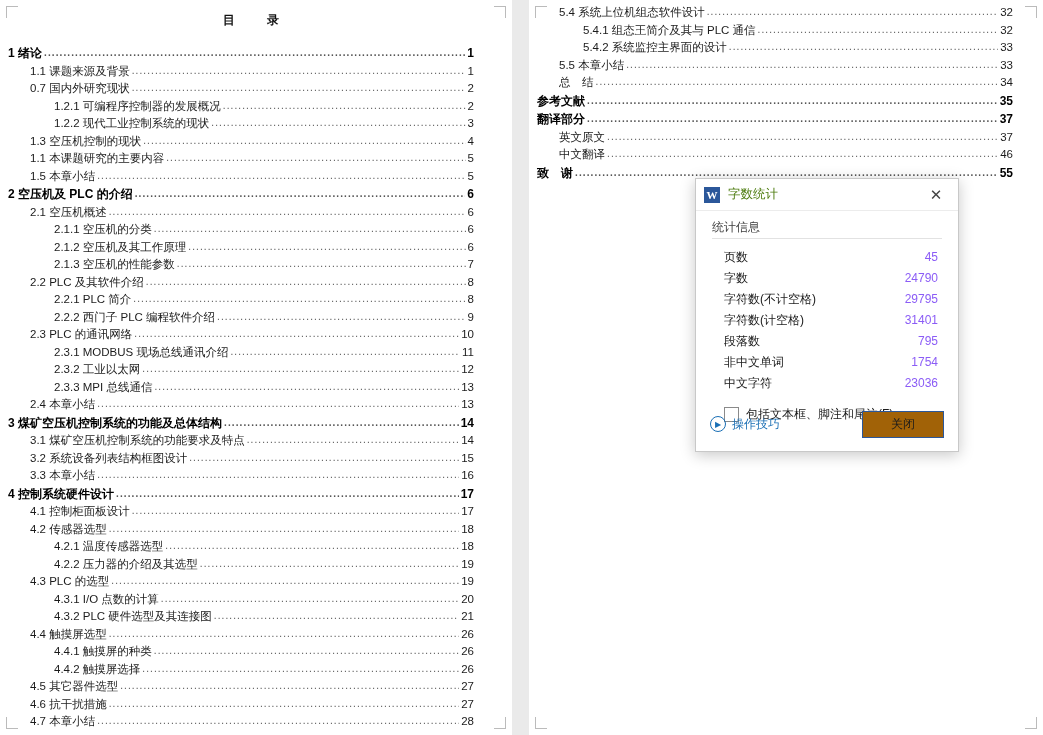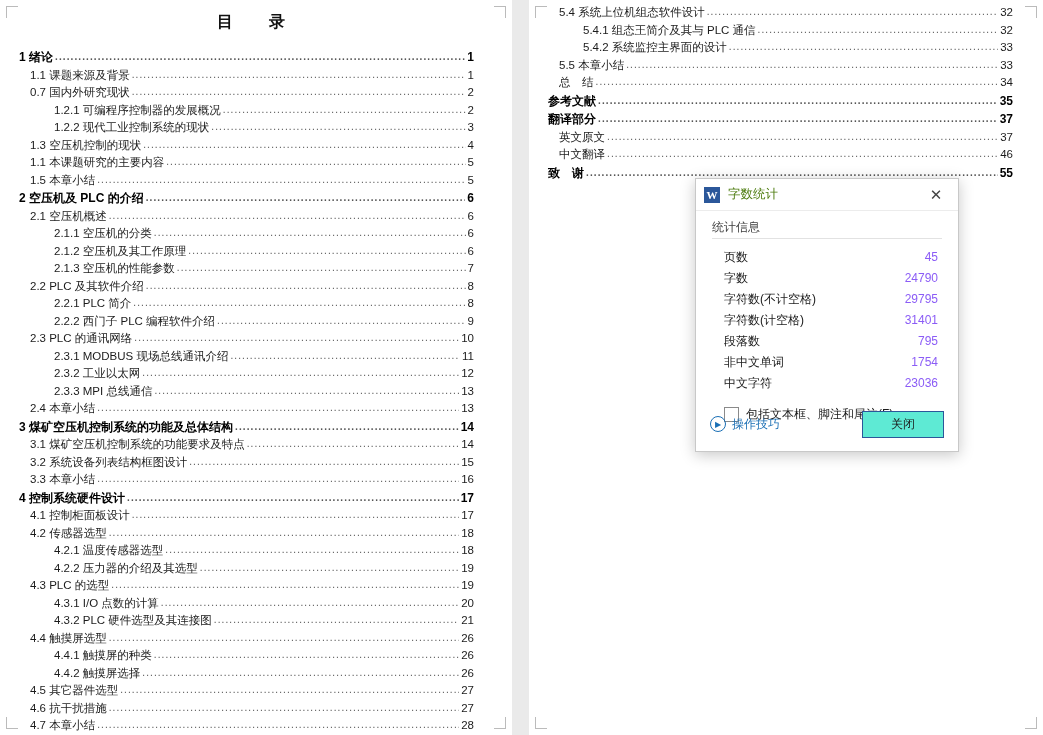--- a/index.html
+++ b/index.html
@@ -44,21 +44,21 @@
     height: 11px;
     border: 0 solid #bbbbbb;
   }
   .crop.tl { border-left-width: 1px; border-top-width: 1px; }
   .crop.tr { border-right-width: 1px; border-top-width: 1px; }
   .crop.bl { border-left-width: 1px; border-bottom-width: 1px; }
   .crop.br { border-right-width: 1px; border-bottom-width: 1px; }
 
   .toc-title {
     text-align: center;
-    font-size: 16px;
+    font-size: 12px;
     font-weight: bold;
     letter-spacing: 10px;
     color: #111;
     margin-top: 12px;
     margin-bottom: 16px;
     font-family: "Liberation Serif", serif;
   }
   .toc {
     padding: 0 38px 0 8px;
   }
@@ -76,21 +76,21 @@
     flex: 1 1 auto;
     overflow: hidden;
     margin: 0 2px;
     color: #555;
     font-size: 10px;
     letter-spacing: 1.1px;
     position: relative;
     top: -1px;
   }
   .toc-row .pg { flex: 0 0 auto; text-align: right; }
-  .lvl1 { font-weight: bold; font-size: 12px; margin-top: 1px; margin-left: 11px; }
+  .lvl1 { font-weight: bold; font-size: 12px; margin-top: 1px; }
   .lvl1 .lbl, .lvl1 .pg { color: #000; }
   .ind1 { padding-left: 0px; }
   .ind2 { padding-left: 22px; }
   .ind3 { padding-left: 46px; justify-content: center; }
 
   
   .toc-right {
     padding: 0 30px 0 8px;
     margin-top: 4px;
   }
@@ -188,21 +188,21 @@
     width: 14px; height: 14px;
     border: 1px solid #1a6fb5;
     border-radius: 50%;
     margin-right: 6px;
     display: flex; align-items: center; justify-content: center;
     font-size: 8px;
     color: #1a6fb5;
   }
   .btn-close {
     width: 82px; height: 27px;
-    background: #5eead4;
+    background: #a16207;
     border: 1px solid #2b579a;
     color: #1b1b1b;
     font-size: 12px;
     font-family: "Liberation Sans", sans-serif;
     cursor: pointer;
   }
 </style>
 </head>
 <body>
 

